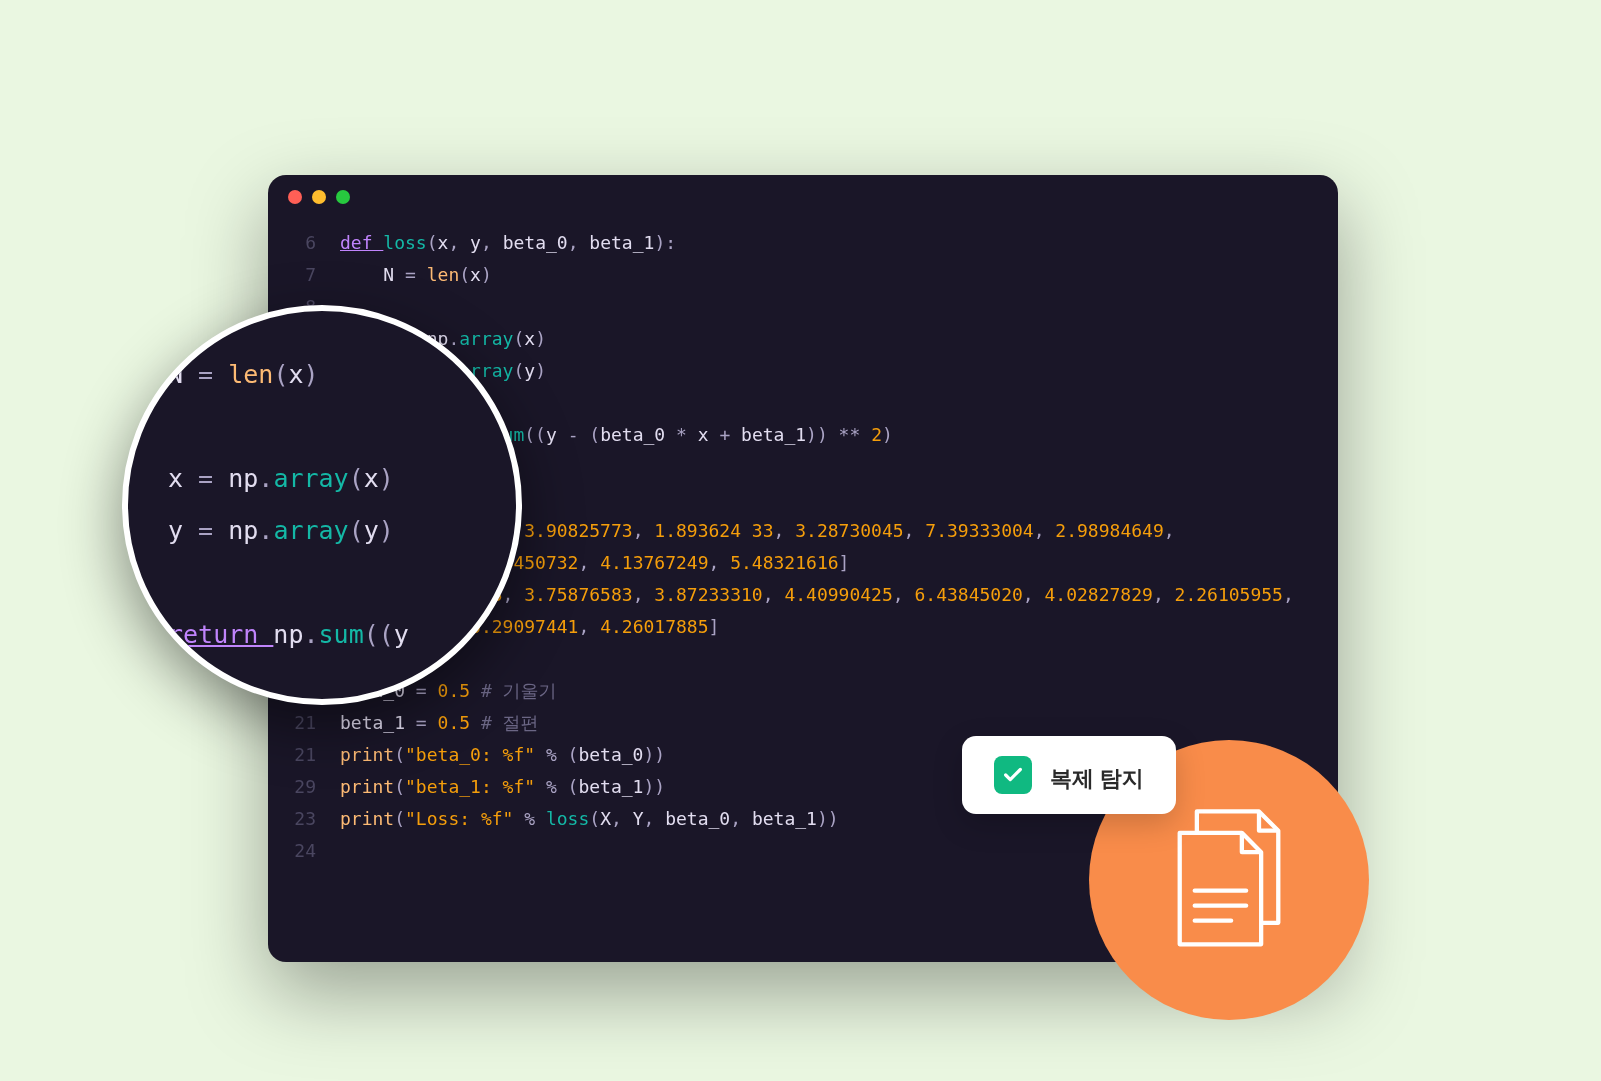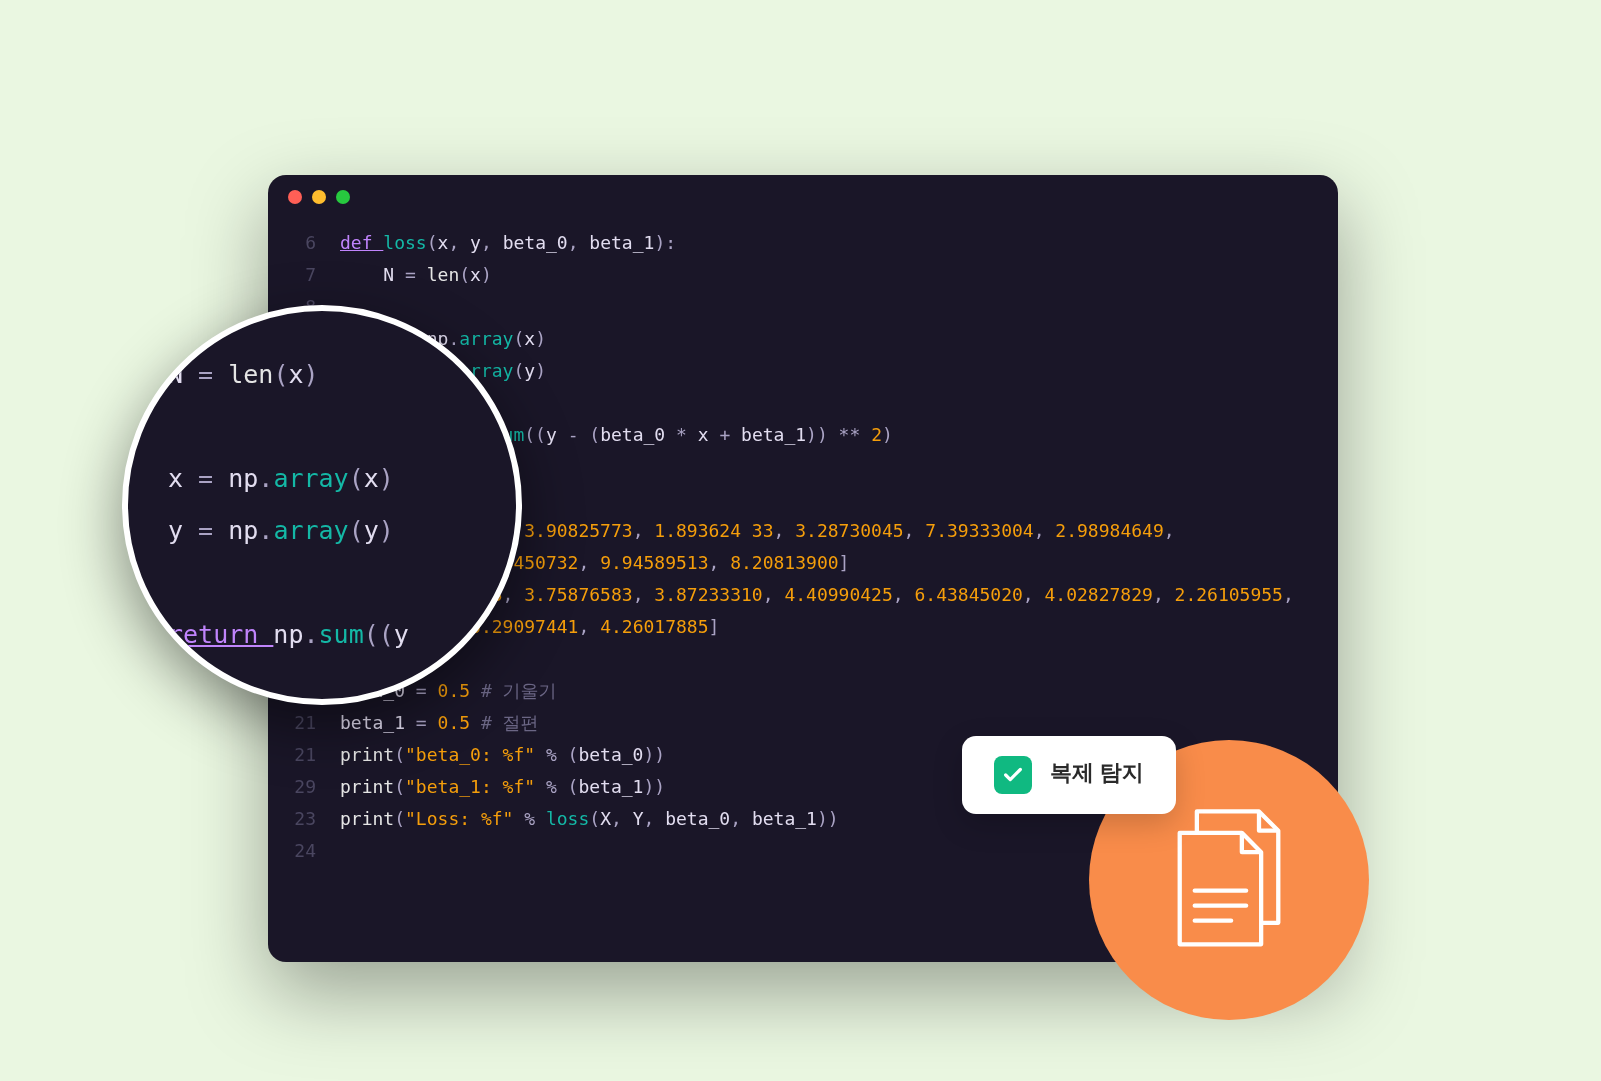--- a/index.html
+++ b/index.html
@@ -43,21 +43,21 @@
   width: 72px;
   text-align: right;
   padding-right: 24px;
   color: #4a4660;
   user-select: none;
   flex-shrink: 0;
 }
 .code-content { flex: 1; color: #cfc8e6; }
 .kw { color: #c084fc; text-decoration: underline; }      
 .fn { color: #14b8a6; }      
-.builtin { color: #e5e5e5; } 
+.builtin { color: #fdba74; } 
 .var { color: #e2ddf0; }     
 .punct { color: #aaa3c4; }   
 .num { color: #f59e0b; }     
 .str { color: #f59e0b; }     
 .cmt { color: #6b6685; }     
 .mod { color: #e2ddf0; }     
 
 
 .magnifier {
   position: absolute;
@@ -86,21 +86,21 @@
 
 .badge {
   position: absolute;
   left: 962px;
   top: 736px;
   background: #ffffff;
   border-radius: 14px;
   box-shadow: 0 10px 30px rgba(0,0,0,0.18);
   padding: 20px 32px;
   display: flex;
-  align-items: flex-start;
+  align-items: flex-end;
   gap: 18px;
 }
 .check {
   width: 38px;
   height: 38px;
   background: #10b981;
   border-radius: 8px;
   display: flex;
   align-items: center;
   justify-content: center;
@@ -141,21 +141,21 @@
       <div class="code-line"><span class="gutter">6</span><span class="code-content"><span class="kw">def </span><span class="fn">loss</span><span class="punct">(</span><span class="var">x</span><span class="punct">, </span><span class="var">y</span><span class="punct">, </span><span class="var">beta_0</span><span class="punct">, </span><span class="var">beta_1</span><span class="punct">):</span></span></div>
       <div class="code-line"><span class="gutter">7</span><span class="code-content">    <span class="var">N </span><span class="punct">= </span><span class="builtin">len</span><span class="punct">(</span><span class="var">x</span><span class="punct">)</span></span></div>
       <div class="code-line"><span class="gutter">8</span><span class="code-content"></span></div>
       <div class="code-line"><span class="gutter">9</span><span class="code-content">    <span class="var">x </span><span class="punct">= </span><span class="mod">np</span><span class="punct">.</span><span class="fn">array</span><span class="punct">(</span><span class="var">x</span><span class="punct">)</span></span></div>
       <div class="code-line"><span class="gutter">10</span><span class="code-content">    <span class="var">y </span><span class="punct">= </span><span class="mod">np</span><span class="punct">.</span><span class="fn">array</span><span class="punct">(</span><span class="var">y</span><span class="punct">)</span></span></div>
       <div class="code-line"><span class="gutter">11</span><span class="code-content"></span></div>
       <div class="code-line"><span class="gutter">12</span><span class="code-content">    <span class="kw">return </span><span class="mod">np</span><span class="punct">.</span><span class="fn">sum</span><span class="punct">((</span><span class="var">y </span><span class="punct">- (</span><span class="var">beta_0 </span><span class="punct">* </span><span class="var">x </span><span class="punct">+ </span><span class="var">beta_1</span><span class="punct">)) ** </span><span class="num">2</span><span class="punct">)</span></span></div>
       <div class="code-line"><span class="gutter">13</span><span class="code-content"></span></div>
       <div class="code-line"><span class="gutter">14</span><span class="code-content"></span></div>
       <div class="code-line"><span class="gutter">15</span><span class="code-content"><span class="var">X </span><span class="punct">= [</span><span class="num">8.70153760</span><span class="punct">, </span><span class="num">3.90825773</span><span class="punct">, </span><span class="num">1.893624 33</span><span class="punct">, </span><span class="num">3.28730045</span><span class="punct">, </span><span class="num">7.39333004</span><span class="punct">, </span><span class="num">2.98984649</span><span class="punct">, </span></span></div>
-      <div class="code-line"><span class="gutter">16</span><span class="code-content"><span class="num">2.25757240</span><span class="punct">, </span><span class="num">9.84450732</span><span class="punct">, </span><span class="num">9.94589513</span><span class="punct">, </span><span class="num">8.20813900</span><span class="punct">]</span></span></div>
+      <div class="code-line"><span class="gutter">16</span><span class="code-content"><span class="num">2.25757240</span><span class="punct">, </span><span class="num">9.84450732</span><span class="punct">, </span><span class="num">4.13767249</span><span class="punct">, </span><span class="num">5.48321616</span><span class="punct">]</span></span></div>
       <div class="code-line"><span class="gutter">17</span><span class="code-content"><span class="var">Y </span><span class="punct">= [</span><span class="num">5.64413093</span><span class="punct">, </span><span class="num">3.75876583</span><span class="punct">, </span><span class="num">3.87233310</span><span class="punct">, </span><span class="num">4.40990425</span><span class="punct">, </span><span class="num">6.43845020</span><span class="punct">, </span><span class="num">4.02827829</span><span class="punct">, </span><span class="num">2.26105955</span><span class="punct">, </span></span></div>
       <div class="code-line"><span class="gutter">18</span><span class="code-content"><span class="num">7.15768995</span><span class="punct">, </span><span class="num">6.29097441</span><span class="punct">, </span><span class="num">4.26017885</span><span class="punct">]</span></span></div>
       <div class="code-line"><span class="gutter">19</span><span class="code-content"></span></div>
       <div class="code-line"><span class="gutter">20</span><span class="code-content"><span class="var">beta_0 </span><span class="punct">= </span><span class="num">0.5 </span><span class="cmt"># 기울기</span></span></div>
       <div class="code-line"><span class="gutter">21</span><span class="code-content"><span class="var">beta_1 </span><span class="punct">= </span><span class="num">0.5 </span><span class="cmt"># 절편</span></span></div>
       <div class="code-line"><span class="gutter"></span><span class="code-content"></span></div>
       <div class="code-line"><span class="gutter">21</span><span class="code-content"><span class="builtin">print</span><span class="punct">(</span><span class="str">"beta_0: %f"</span><span class="punct"> % (</span><span class="var">beta_0</span><span class="punct">))</span></span></div>
       <div class="code-line"><span class="gutter">29</span><span class="code-content"><span class="builtin">print</span><span class="punct">(</span><span class="str">"beta_1: %f"</span><span class="punct"> % (</span><span class="var">beta_1</span><span class="punct">))</span></span></div>
       <div class="code-line"><span class="gutter">23</span><span class="code-content"><span class="builtin">print</span><span class="punct">(</span><span class="str">"Loss: %f"</span><span class="punct"> % </span><span class="fn">loss</span><span class="punct">(</span><span class="var">X</span><span class="punct">, </span><span class="var">Y</span><span class="punct">, </span><span class="var">beta_0</span><span class="punct">, </span><span class="var">beta_1</span><span class="punct">))</span></span></div>
       <div class="code-line"><span class="gutter">24</span><span class="code-content"></span></div>

